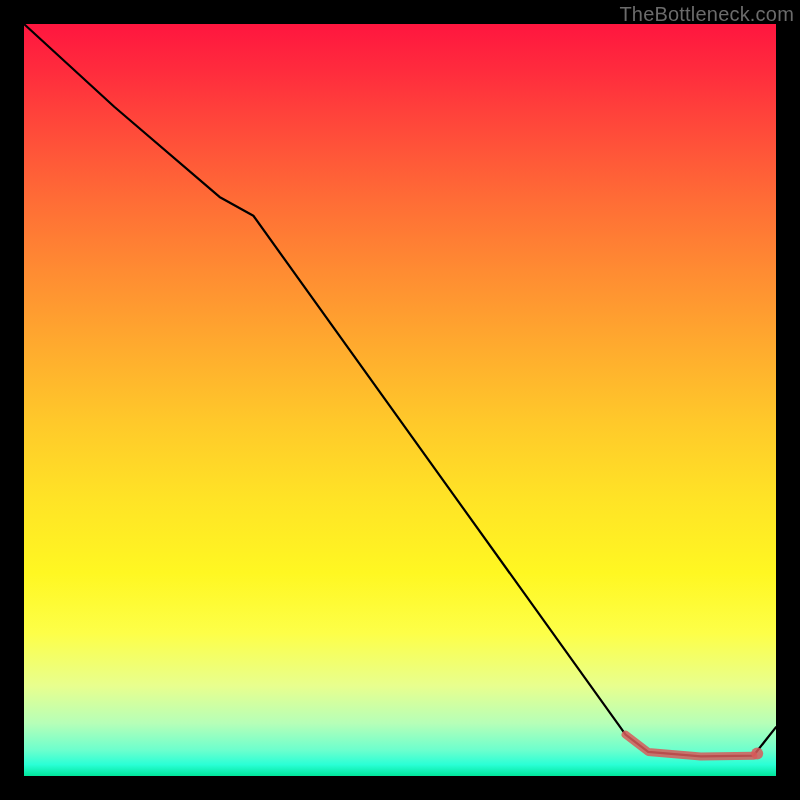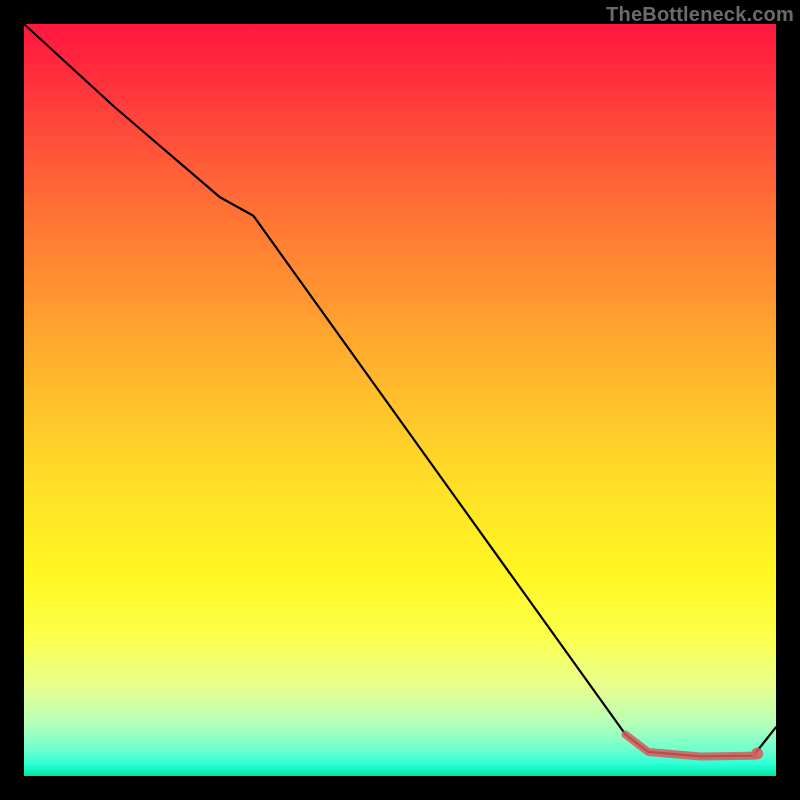--- a/index.html
+++ b/index.html
@@ -57,21 +57,21 @@
   .curve circle.dot {
     fill: #d85a5a;
     opacity: 0.85;
   }
   .watermark {
     position: absolute;
     top: 3px;
     right: 6px;
     font-family: Arial, Helvetica, sans-serif;
     font-size: 20px;
-    font-weight: bold;
+    font-weight: normal;
     color: #6b6b6b;
     letter-spacing: 0.2px;
   }
 </style>
 </head>
 <body>
 
 <div class="stage">
   <div class="plot">
     <svg class="curve" viewBox="0 0 752 752" preserveAspectRatio="none">

